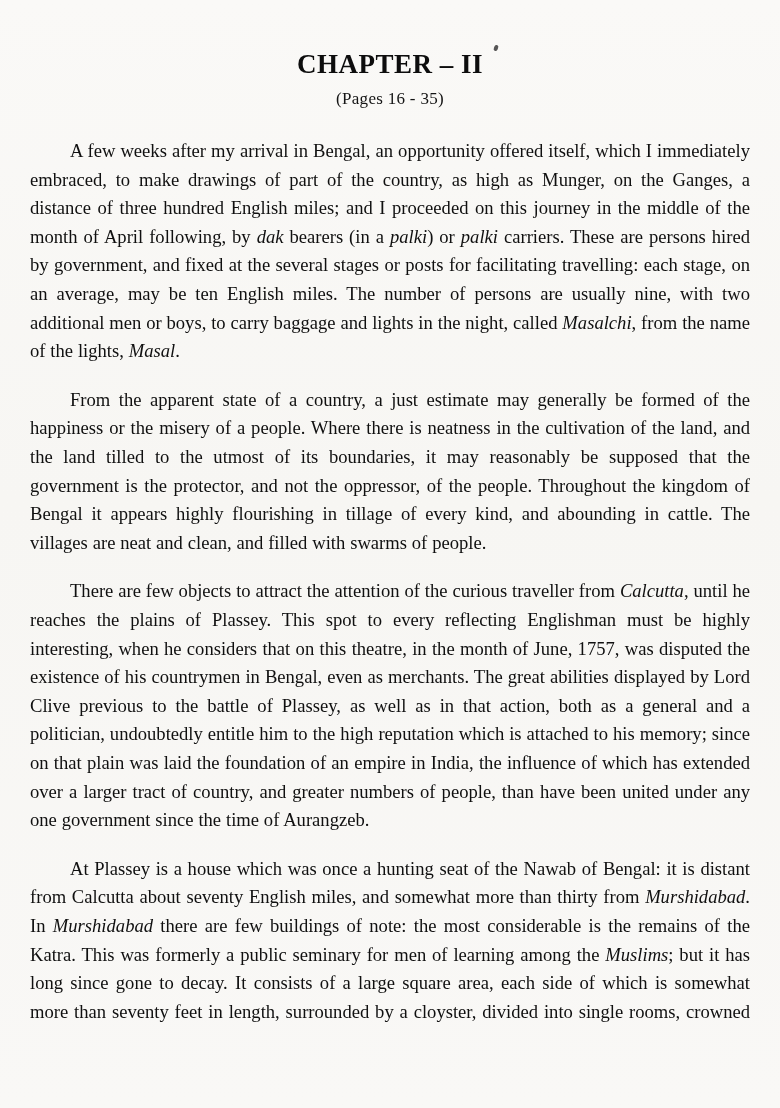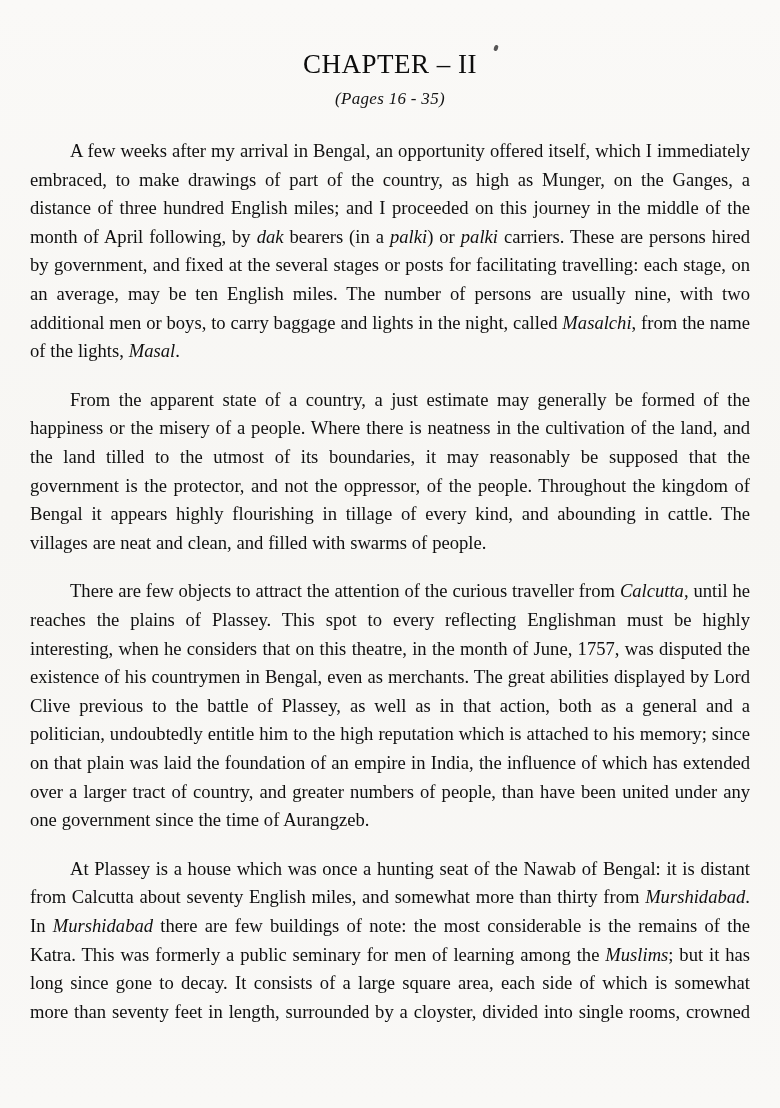--- a/index.html
+++ b/index.html
@@ -31,38 +31,37 @@
   }
   .content {
     position: relative;
     z-index: 1;
     padding: 0 30px 0 30px;
   }
 
   .chapter-heading {
     text-align: center;
     font-size: 27px;
-    font-weight: normal;
+    font-weight: bold;
     letter-spacing: 0.5px;
     color: #0d0d0d;
     margin: 0;
     padding-top: 50px;
     line-height: 1.1;
     font-family: "Liberation Serif", "DejaVu Serif", serif;
     position: relative;
   }
   .chapter-subheading {
     text-align: center;
     font-size: 17px;
     color: #141414;
     margin: 0;
     padding-top: 9px;
     line-height: 1.2;
     letter-spacing: 0.3px;
-    font-style: italic;
   }
   .speck {
     position: absolute;
     width: 4px;
     height: 6px;
     background: #3a3a3a;
     top: 45px;
     left: 494px;
     transform: rotate(20deg);
     border-radius: 40%;

